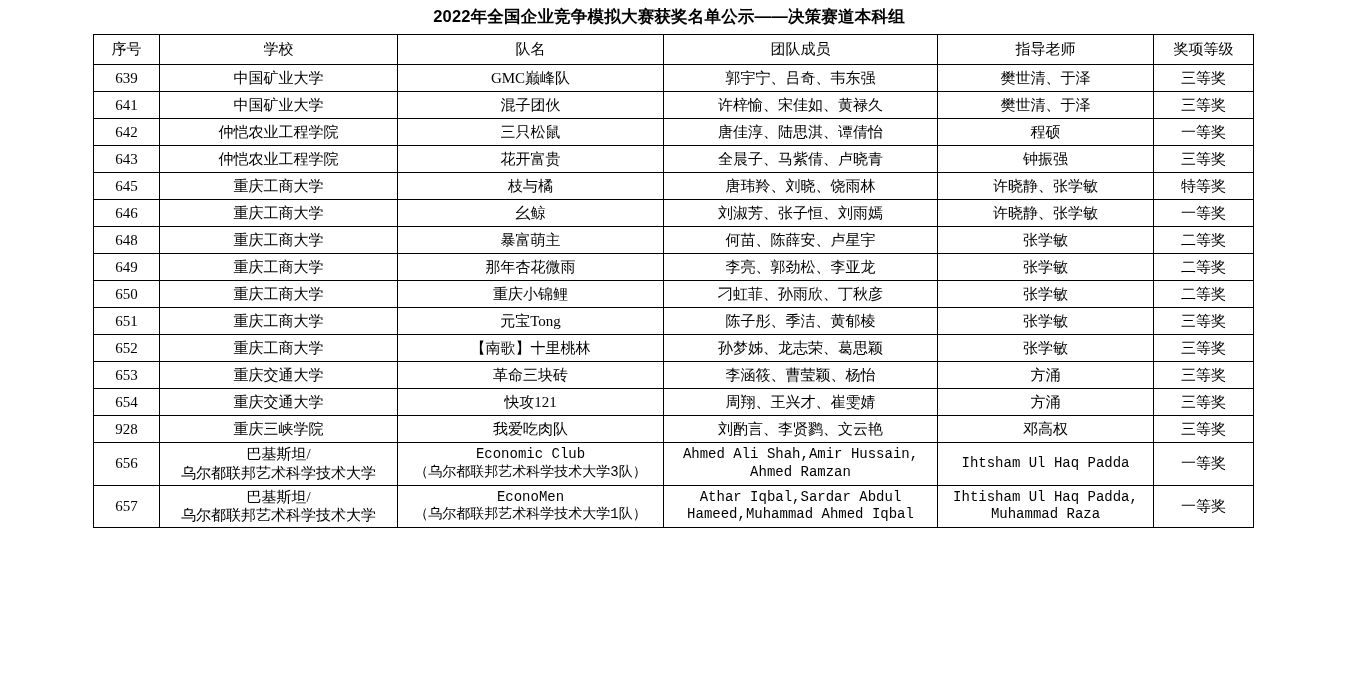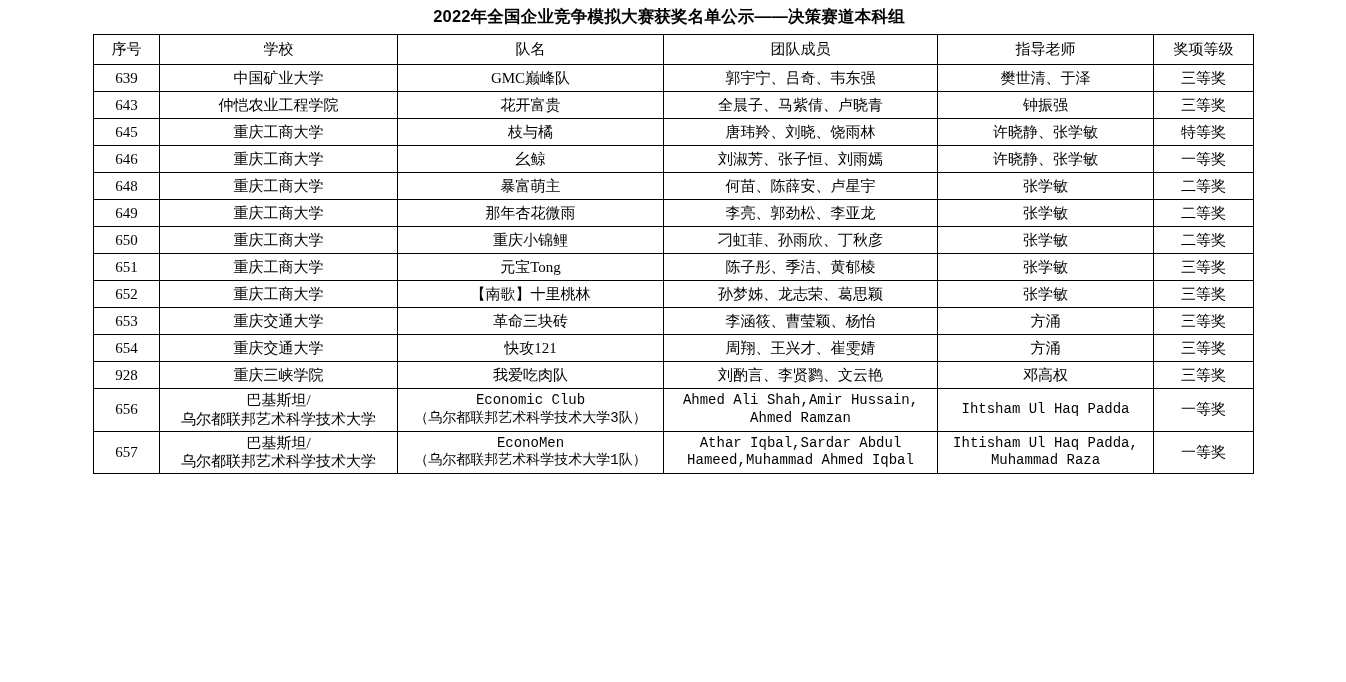--- a/index.html
+++ b/index.html
@@ -105,20 +105,36 @@
       <tbody id="table-body">
           <tr>
             <td class="cell-break">639</td>
             <td class="cell-break">中国矿业大学</td>
             <td class="cell-break">GMC巅峰队</td>
             <td class="cell-break">郭宇宁、吕奇、韦东强</td>
             <td class="cell-break">樊世清、于泽</td>
             <td class="cell-break">三等奖</td>
           </tr>
           <tr>
+            <td class="cell-break">641</td>
+            <td class="cell-break">中国矿业大学</td>
+            <td class="cell-break">混子团伙</td>
+            <td class="cell-break">许梓愉、宋佳如、黄禄久</td>
+            <td class="cell-break">樊世清、于泽</td>
+            <td class="cell-break">三等奖</td>
+          </tr>
+          <tr>
+            <td class="cell-break">642</td>
+            <td class="cell-break">仲恺农业工程学院</td>
+            <td class="cell-break">三只松鼠</td>
+            <td class="cell-break">唐佳淳、陆思淇、谭倩怡</td>
+            <td class="cell-break">程硕</td>
+            <td class="cell-break">一等奖</td>
+          </tr>
+          <tr>
             <td class="cell-break">643</td>
             <td class="cell-break">仲恺农业工程学院</td>
             <td class="cell-break">花开富贵</td>
             <td class="cell-break">全晨子、马紫倩、卢晓青</td>
             <td class="cell-break">钟振强</td>
             <td class="cell-break">三等奖</td>
           </tr>
           <tr>
             <td class="cell-break">645</td>
             <td class="cell-break">重庆工商大学</td>

